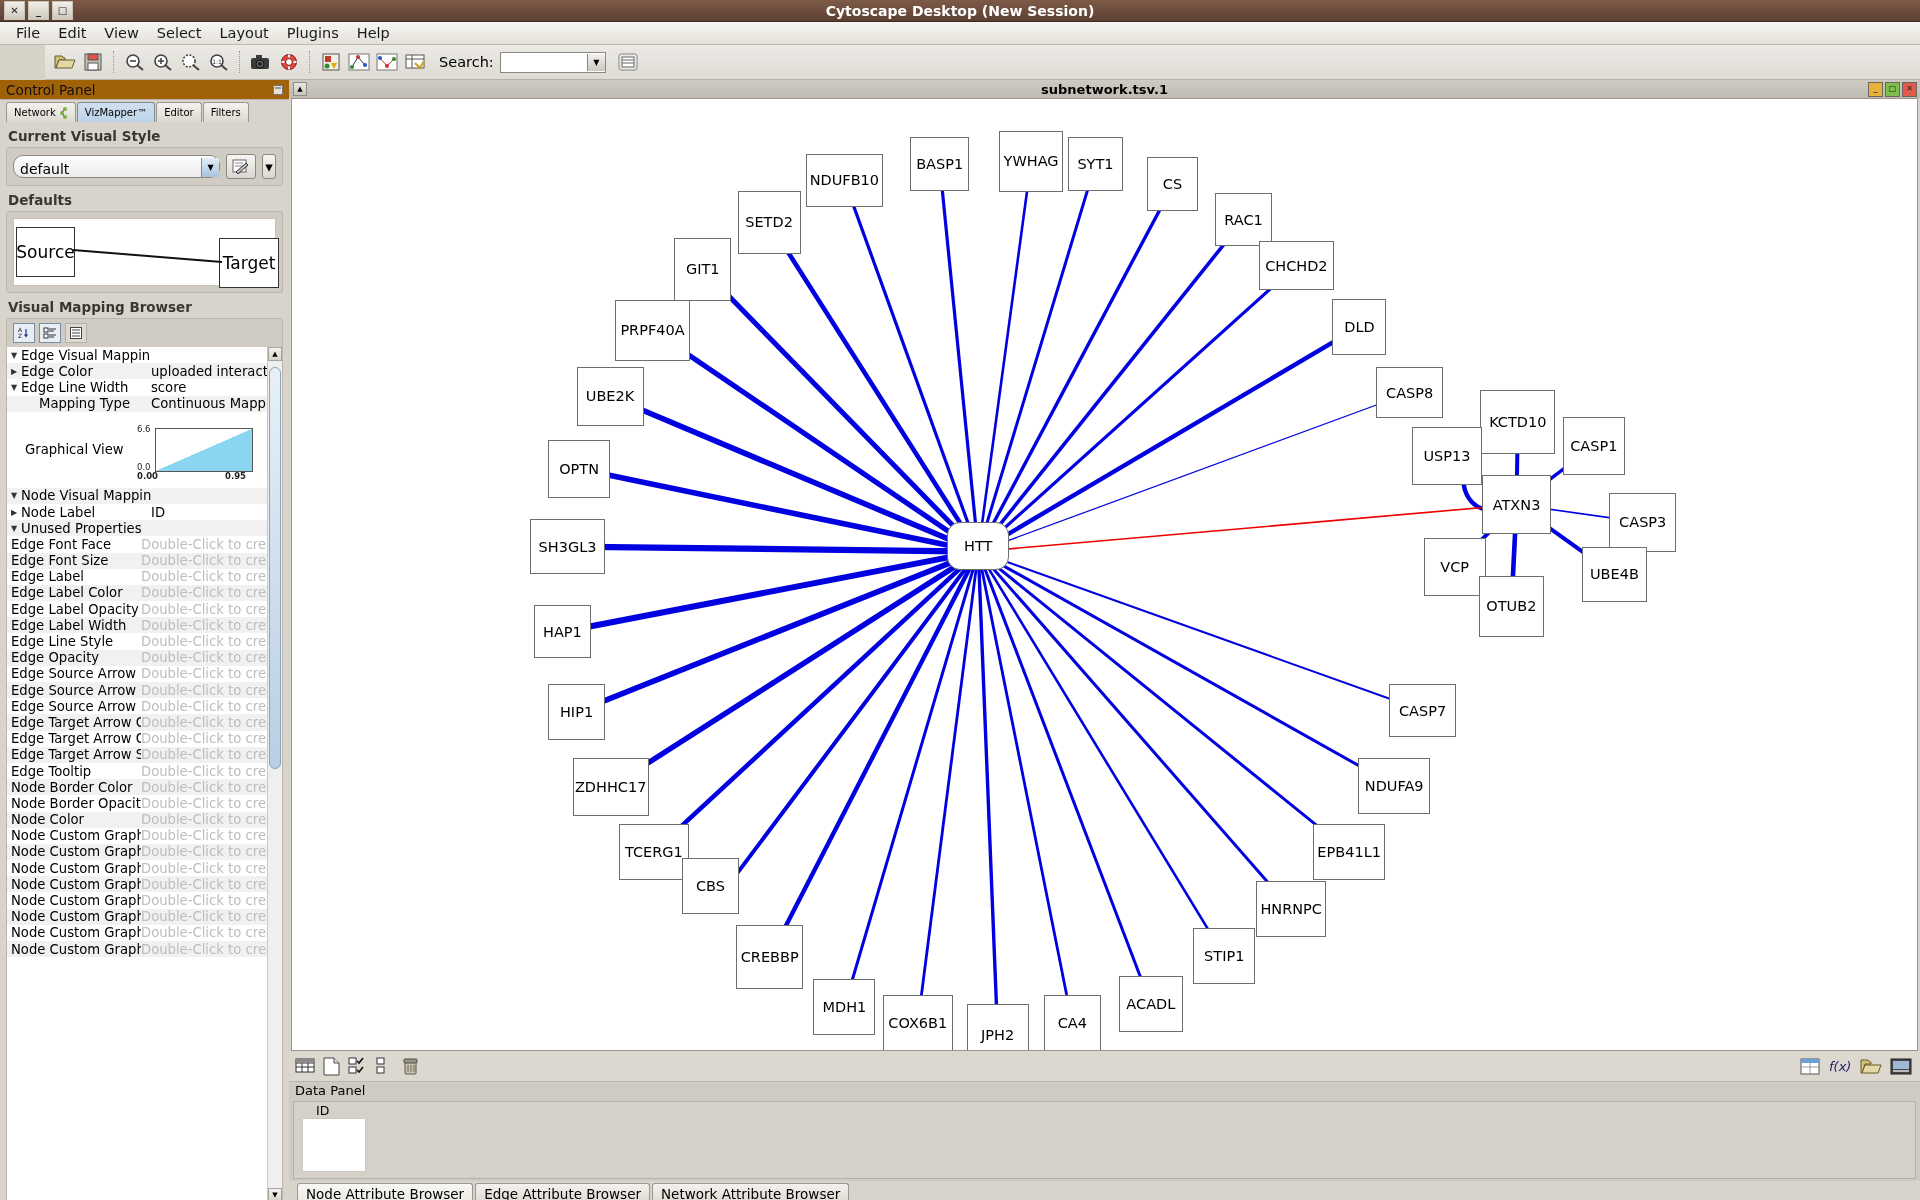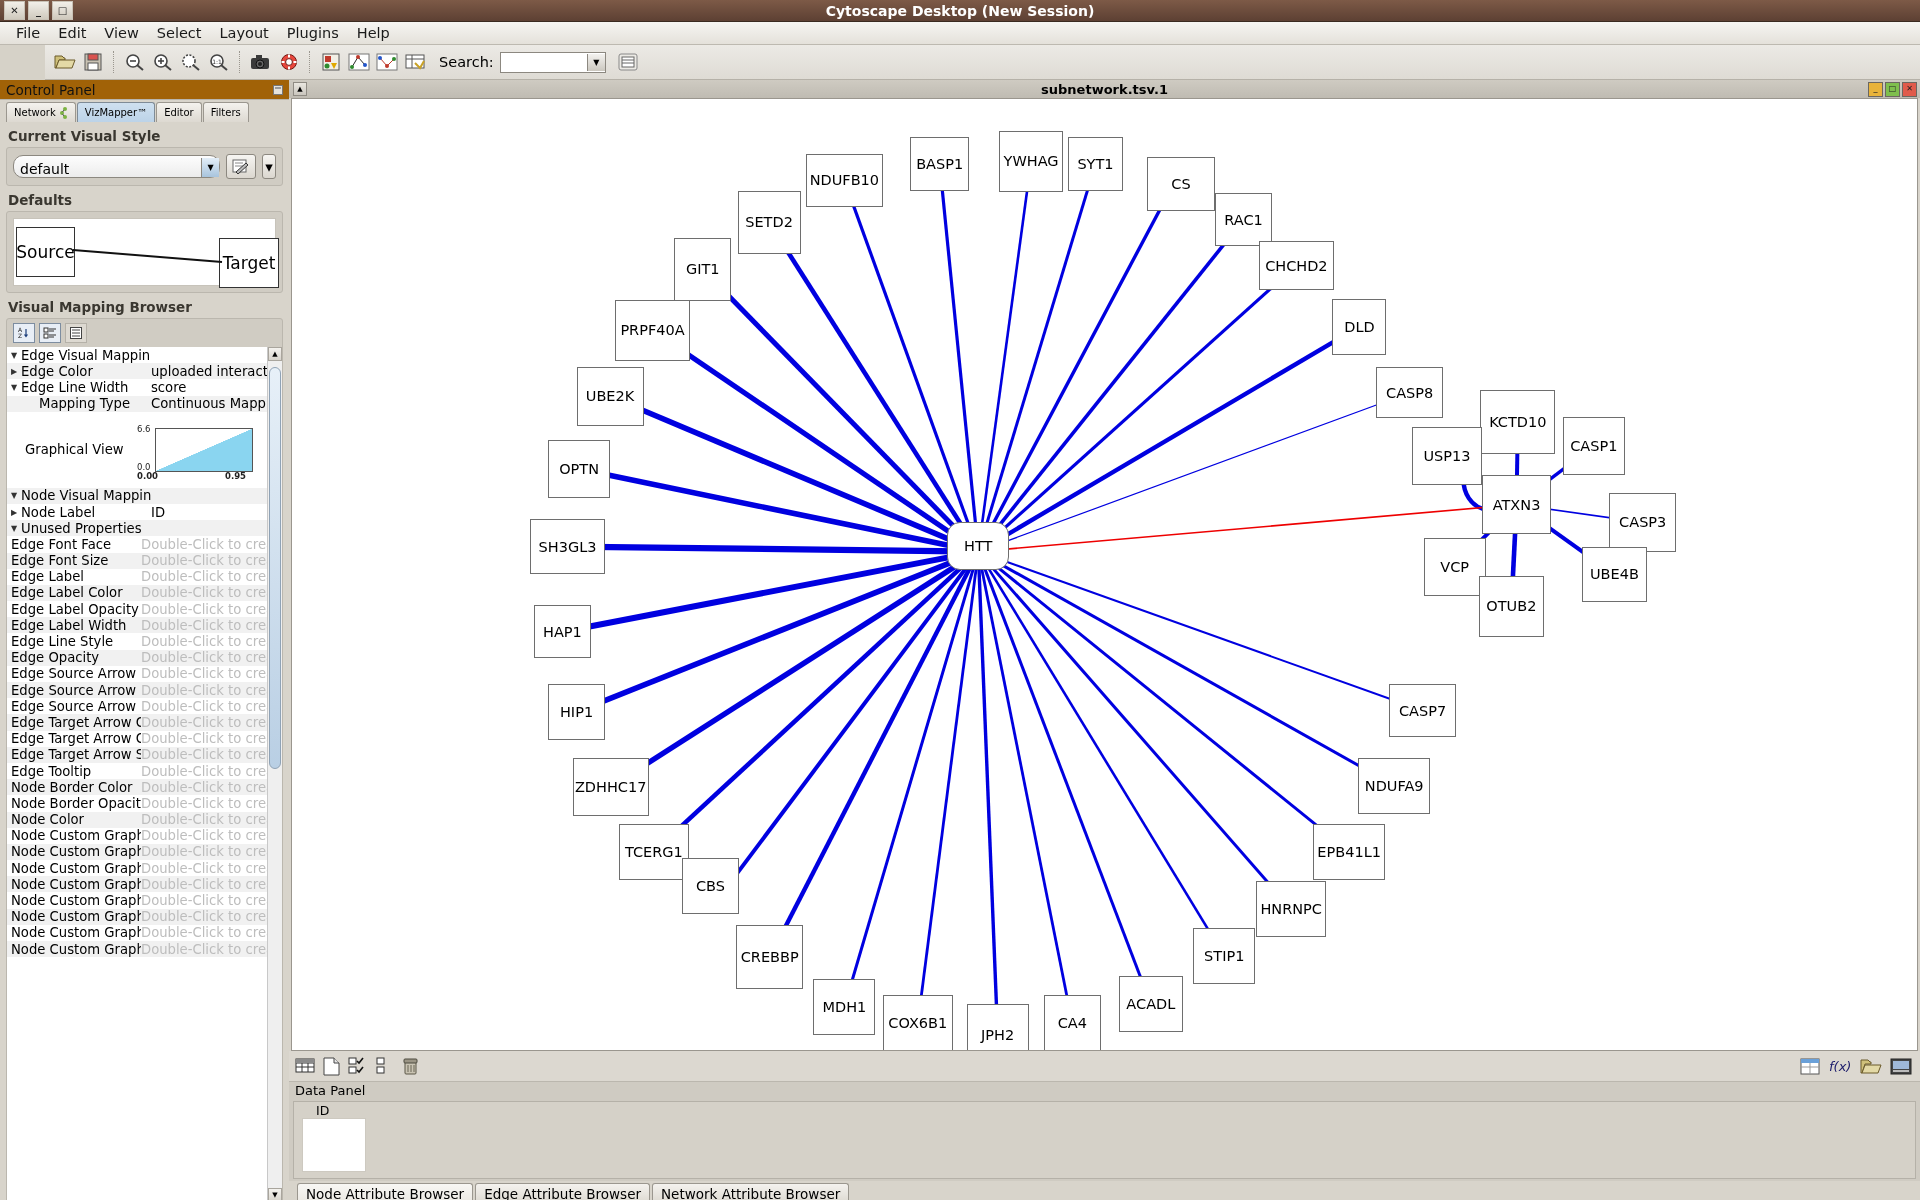--- a/index.html
+++ b/index.html
@@ -608,21 +608,21 @@
             </div>
             <div class="nodebox" style="left: 618.067px; top: 38.1417px; width: 59.2314px; height: 53.3984px;">
               <span>BASP1</span>
             </div>
             <div class="nodebox" style="left: 776.446px; top: 38.1417px; width: 54.0808px; height: 53.3984px;">
               <span>SYT1</span>
             </div>
             <div class="nodebox" style="left: 513.768px; top: 54.6698px; width: 77.2583px; height: 53.3984px;">
               <span>NDUFB10</span>
             </div>
-            <div class="nodebox" style="left: 854.992px; top: 58.484px; width: 68px; height: 53.3984px;">
+            <div class="nodebox" style="left: 854.992px; top: 58.484px; width: 51px; height: 53.3984px;">
               <span>CS</span>
             </div>
             <div class="nodebox" style="left: 445.523px; top: 91.5401px; width: 63.0943px; height: 63.5695px;">
               <span>SETD2</span>
             </div>
             <div class="nodebox" style="left: 923.237px; top: 94.0829px; width: 56.6561px; height: 53.3984px;">
               <span>RAC1</span>
             </div>
             <div class="nodebox" style="left: 382.429px; top: 138.582px; width: 56.6561px; height: 63.5695px;">
               <span>GIT1</span>

